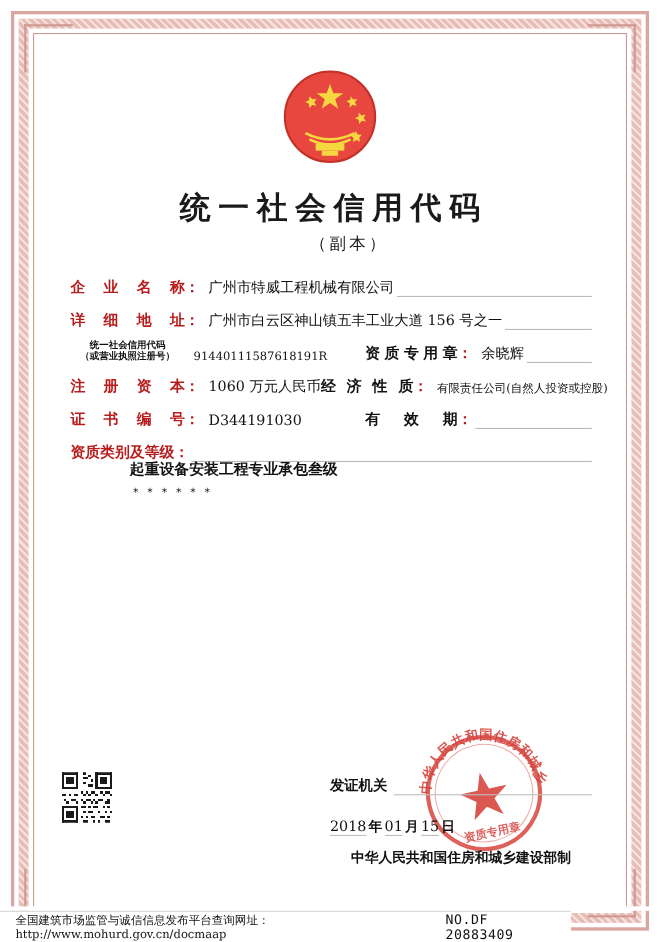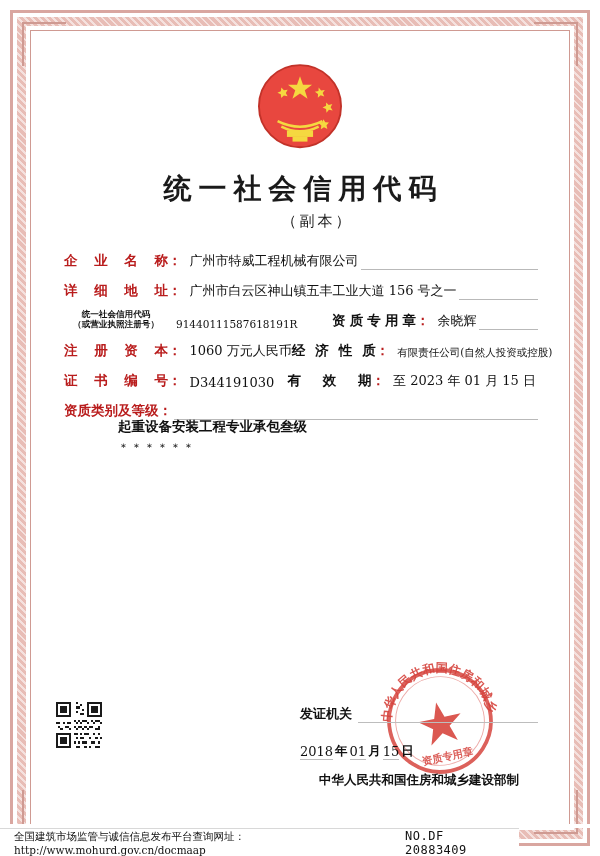--- a/index.html
+++ b/index.html
@@ -362,21 +362,20 @@
 
     <div class="row">
       <div class="col-left">
         <span class="lbl spread4">证书编号</span>
         <span class="lbl">：</span>
         <span class="val">D344191030</span>
       </div>
       <div class="col-right">
         <span class="lbl2">有 效 期</span>
         <span class="lbl">：</span>
-        <span class="val">至 2023 年 01 月 15 日</span>
         <span class="underline"></span>
       </div>
     </div>
 
     <div class="row">
       <span class="lbl">资质类别及等级</span>
       <span class="lbl">：</span>
       <span class="underline"></span>
     </div>
 

